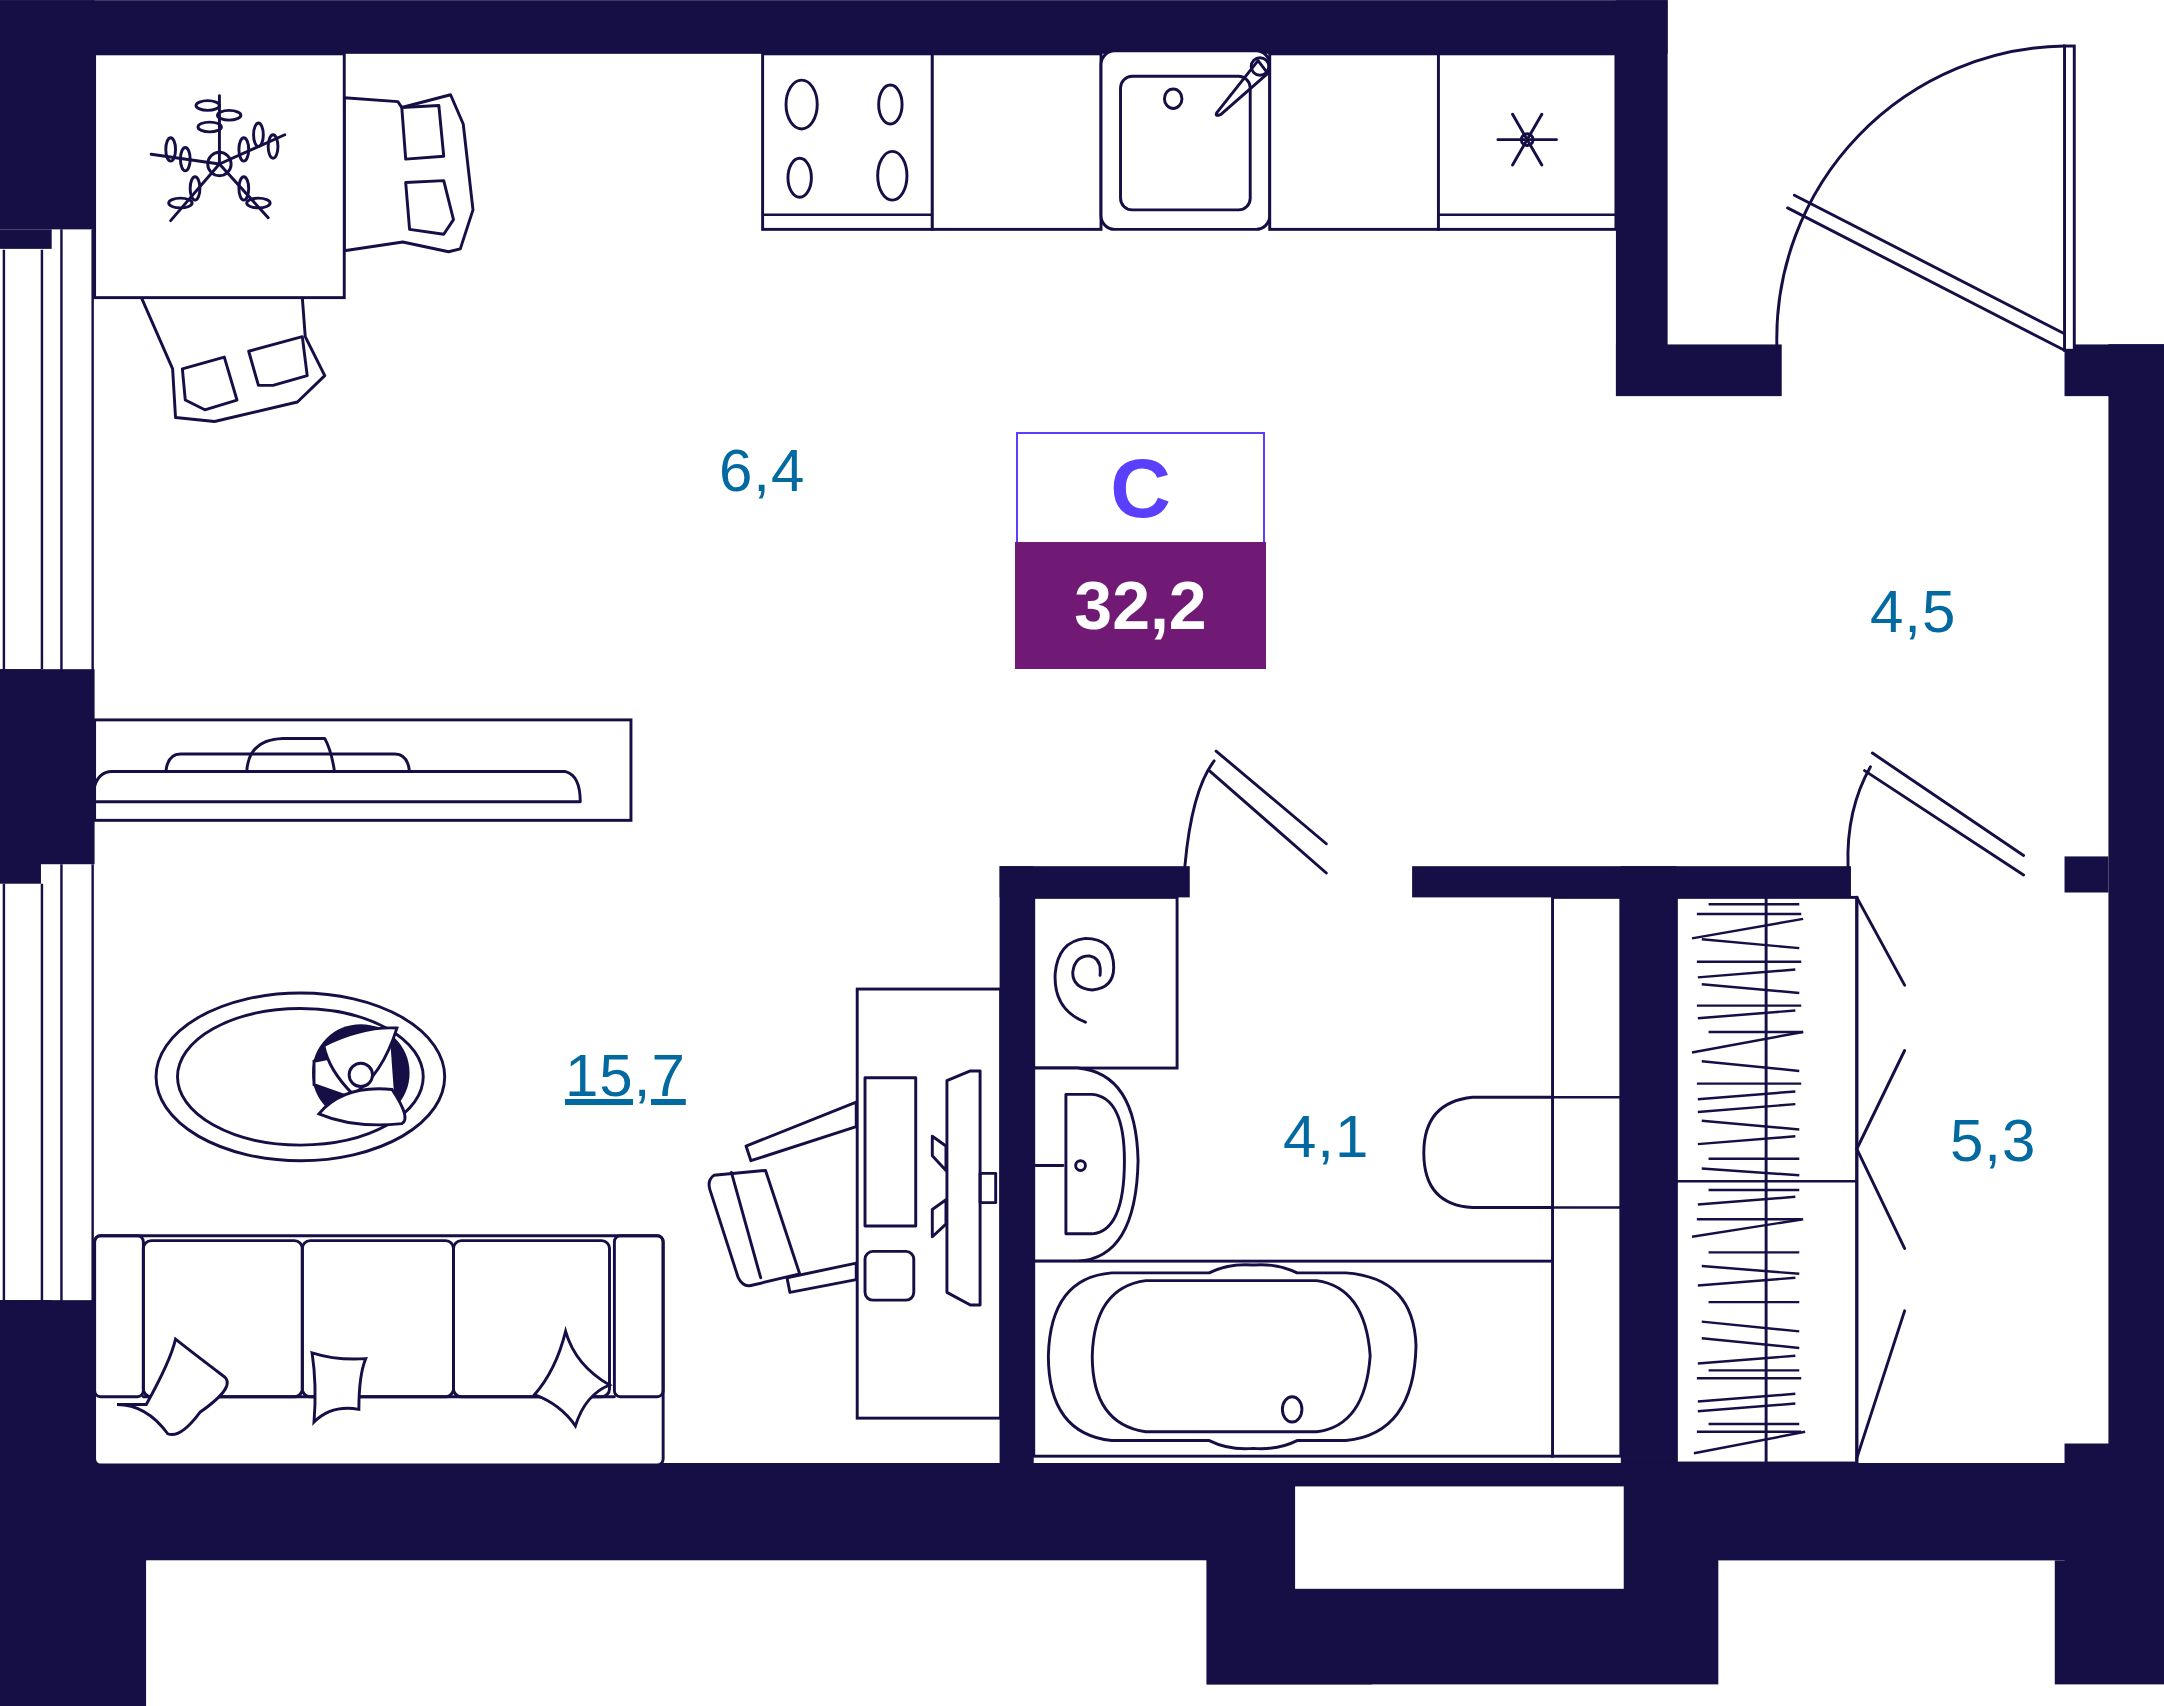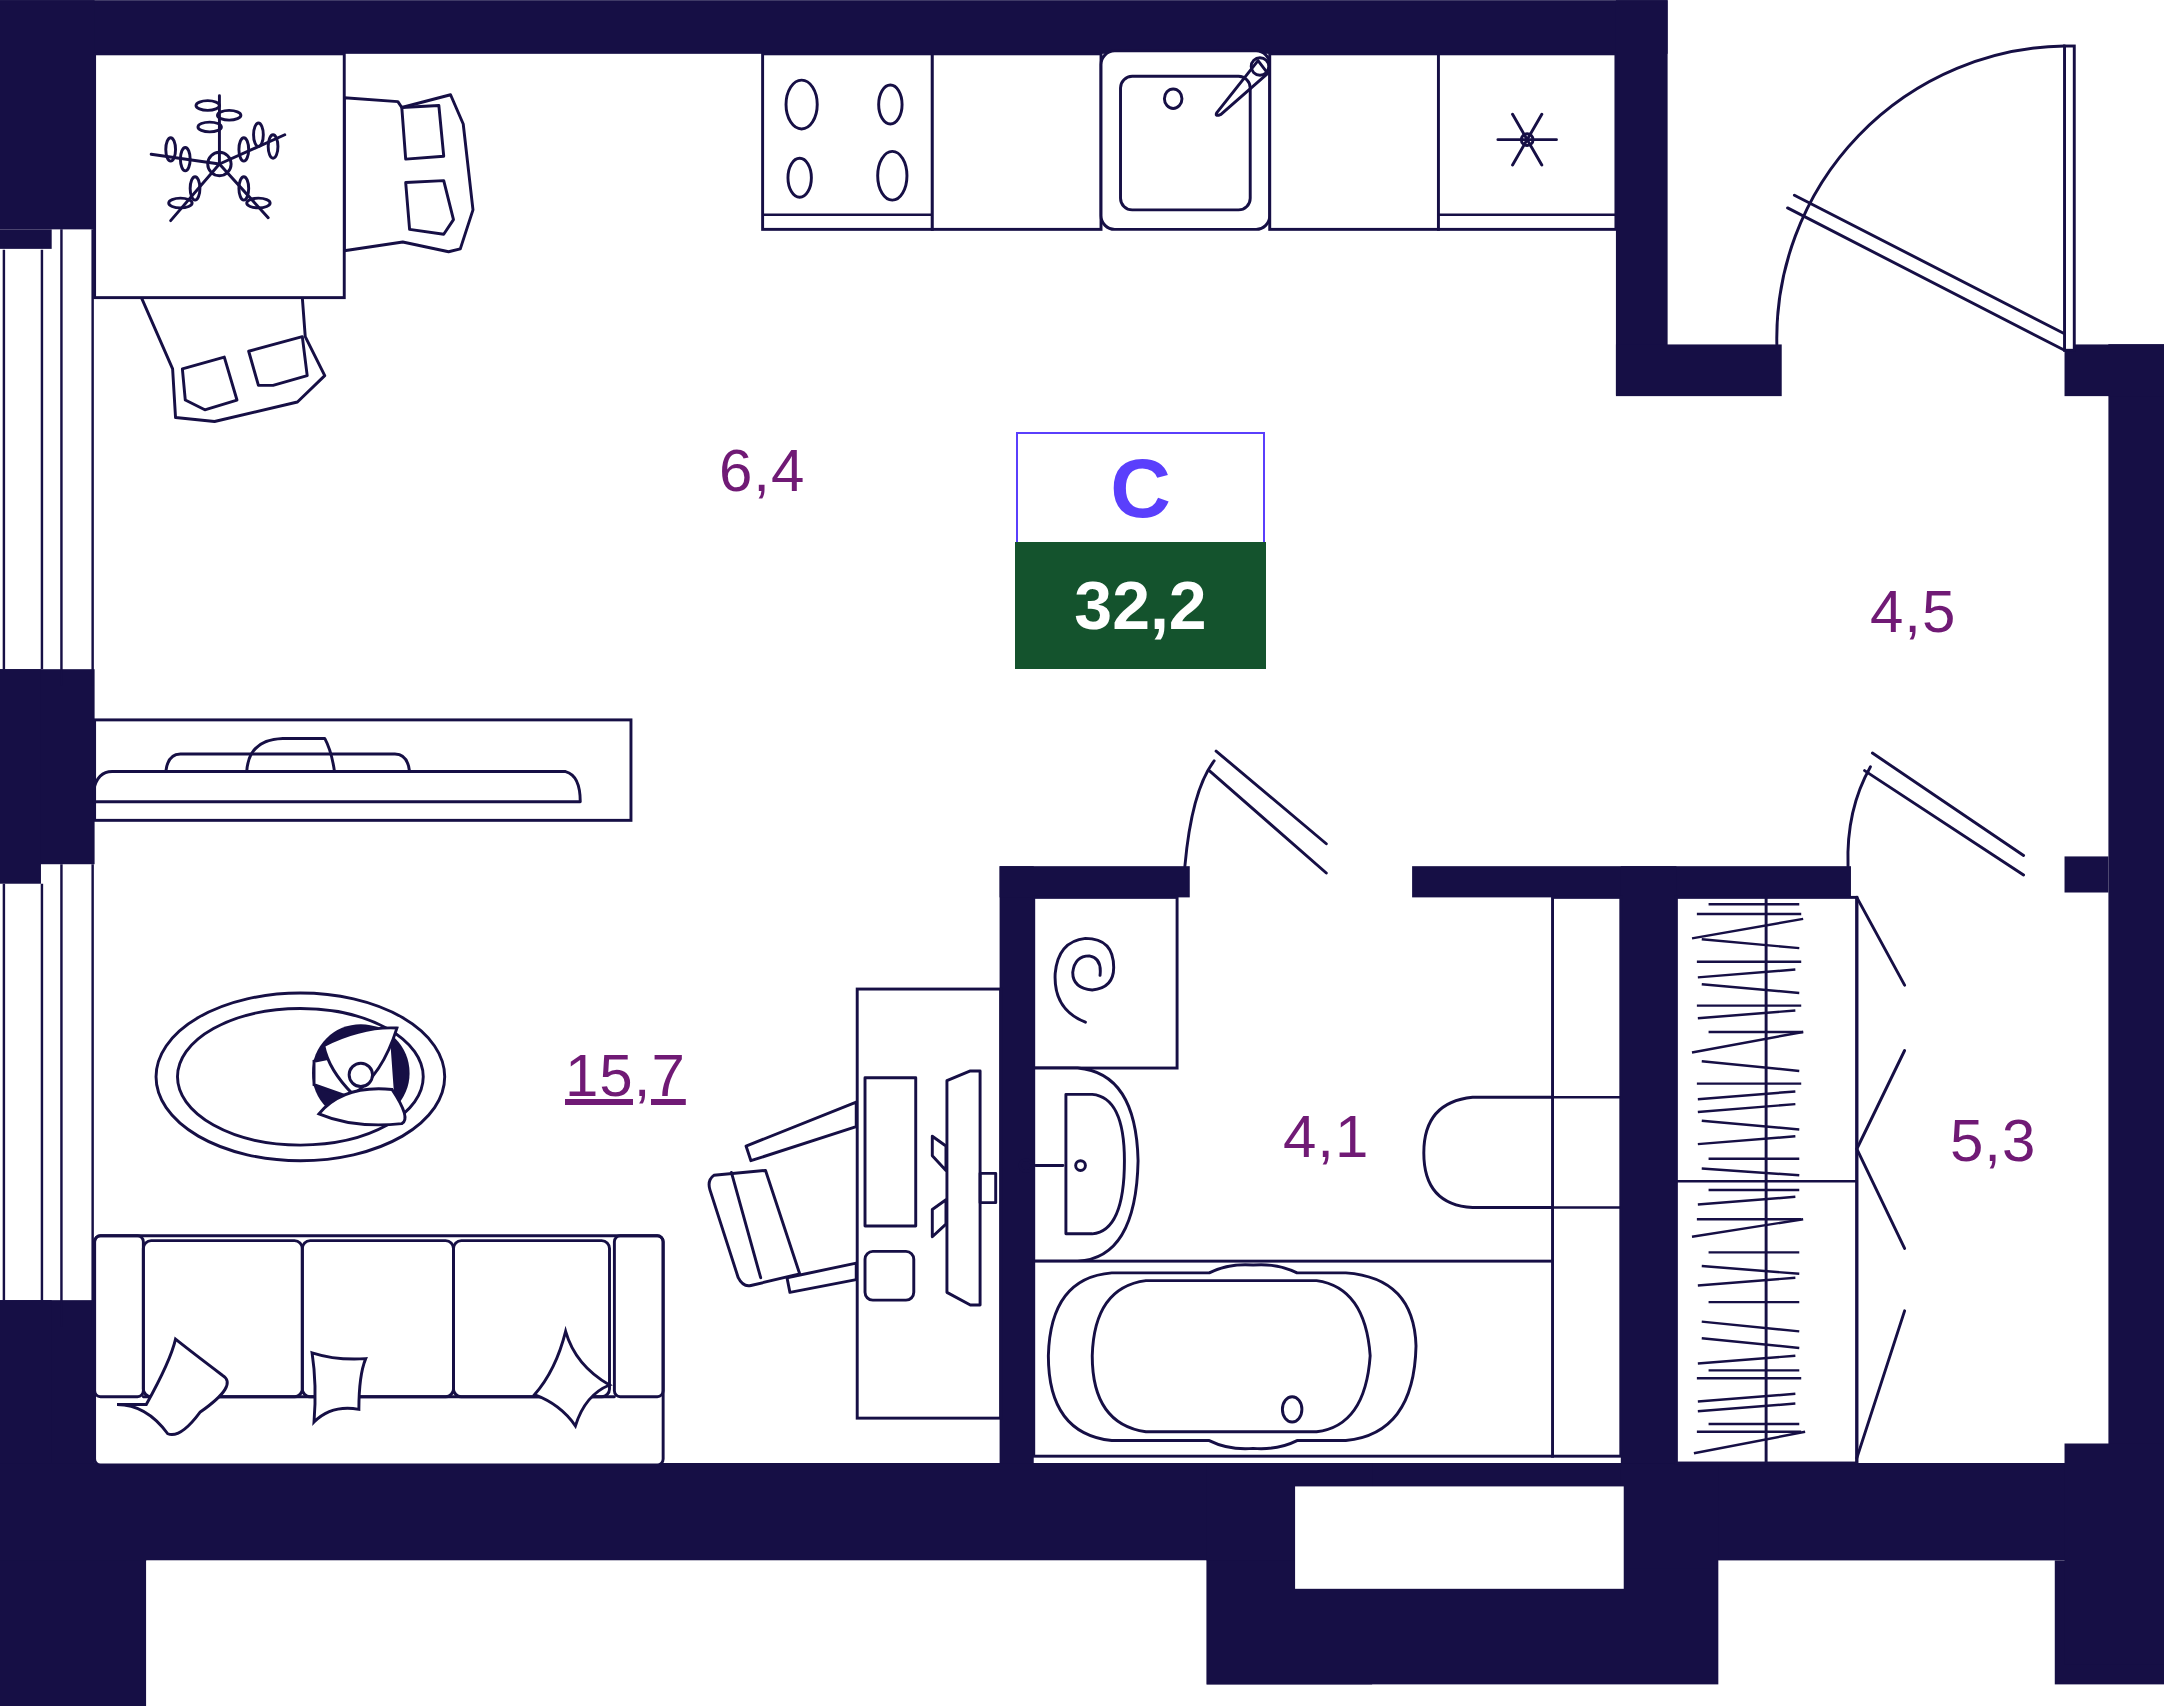--- a/index.html
+++ b/index.html
@@ -2,24 +2,24 @@
 <html><head>
 <meta charset="utf-8">
 <style>
   html, body { margin:0; padding:0; background:#ffffff; }
   body { width:2164px; height:1707px; position:relative; overflow:hidden; font-family:"Liberation Sans", sans-serif; }
   #plan { position:absolute; left:0; top:0; width:2164px; height:1707px; }
   .wall { fill:#160f45; }
   .ln { fill:none; stroke:#160f45; stroke-width:3; stroke-linejoin:round; stroke-linecap:round; }
   .ln2 { fill:none; stroke:#160f45; stroke-width:2.5; }
   .fillw { fill:#ffffff; stroke:#160f45; stroke-width:3; }
-  .area-label { position:absolute; font-family:"Liberation Sans", sans-serif; font-weight:300; color:#701a75; font-size:60px; letter-spacing:1px; line-height:1;text-align:right; }
+  .area-label { position:absolute; font-family:"Liberation Sans", sans-serif; font-weight:300; color:#0369a1; font-size:60px; letter-spacing:1px; line-height:1;text-align:right; }
   .badge { position:absolute; left:1016px; top:432px; width:249px; height:236px; box-sizing:border-box; border:2.9px solid #5a3ffc; background:#ffffff; }
   .badge-top { height:109px; display:flex; align-items:center; justify-content:center; color:#5a3ffc; font-weight:700; font-size:84px; font-family:"Liberation Sans", sans-serif; }
-  .badge-bottom { position:absolute; left:-2.9px; right:-2.9px; bottom:-2.9px; height:127px; background:#14532d; color:#ffffff; display:flex; align-items:center; justify-content:center; font-weight:700; font-size:68px; font-family:"Liberation Sans", sans-serif; }
+  .badge-bottom { position:absolute; left:-2.9px; right:-2.9px; bottom:-2.9px; height:127px; background:#701a75; color:#ffffff; display:flex; align-items:center; justify-content:center; font-weight:700; font-size:68px; font-family:"Liberation Sans", sans-serif; }
 </style>
 </head>
 <body>
 
 <svg id="plan" viewBox="0 0 2219 1750" xmlns="http://www.w3.org/2000/svg">
 
   <g>
 
     <rect class="wall" x="0" y="0" width="1710" height="55"></rect>
 

